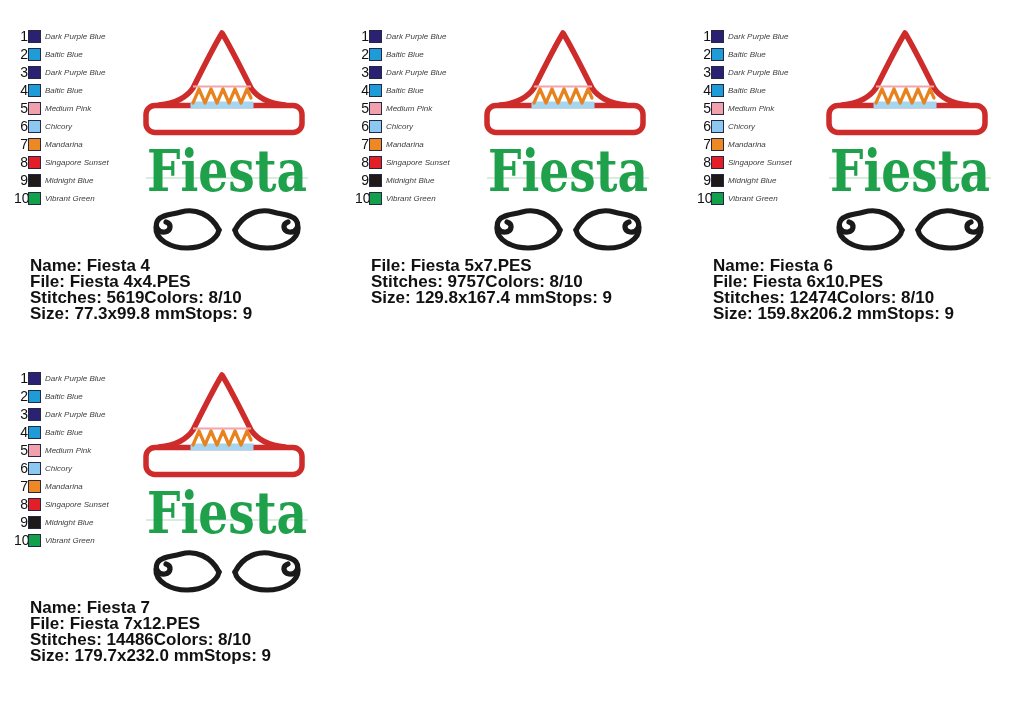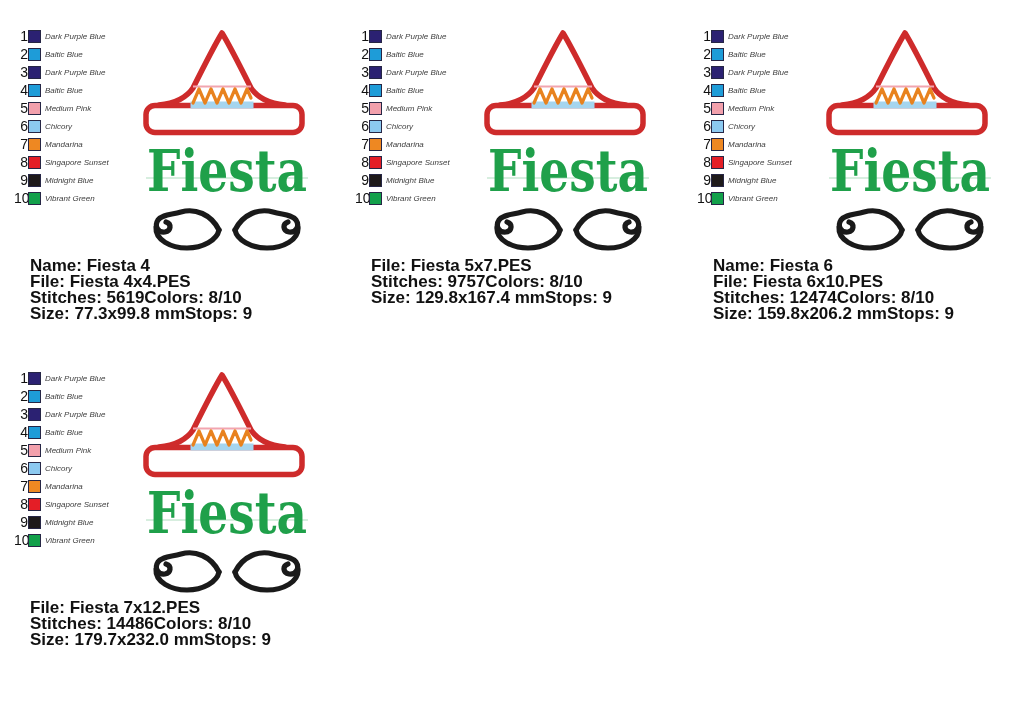--- a/index.html
+++ b/index.html
@@ -352,20 +352,21 @@
       <div class="legend-row">
         <span class="lnum">10</span>
         <span class="lswatch" style="background: rgb(18, 160, 74);"></span>
         <span class="llabel">Vibrant Green</span>
       </div>
     </div>
   <svg class="art" viewBox="0 0 168 226">
       <use href="#fiesta-art"></use>
     </svg>
   <div class="meta">
+    <div><span>Name:</span> <span>Fiesta 7</span></div>
     <div><span>File:</span> <span>Fiesta 7x12.PES</span></div>
     <div class="mrow">
       <span><span>Stitches:</span> <span>14486</span></span>
       <span><span>Colors:</span> <span>8/10</span></span>
     </div>
     <div class="mrow">
       <span><span>Size:</span> <span>179.7x232.0 mm</span></span>
       <span><span>Stops:</span> <span>9</span></span>
     </div>
   </div>

